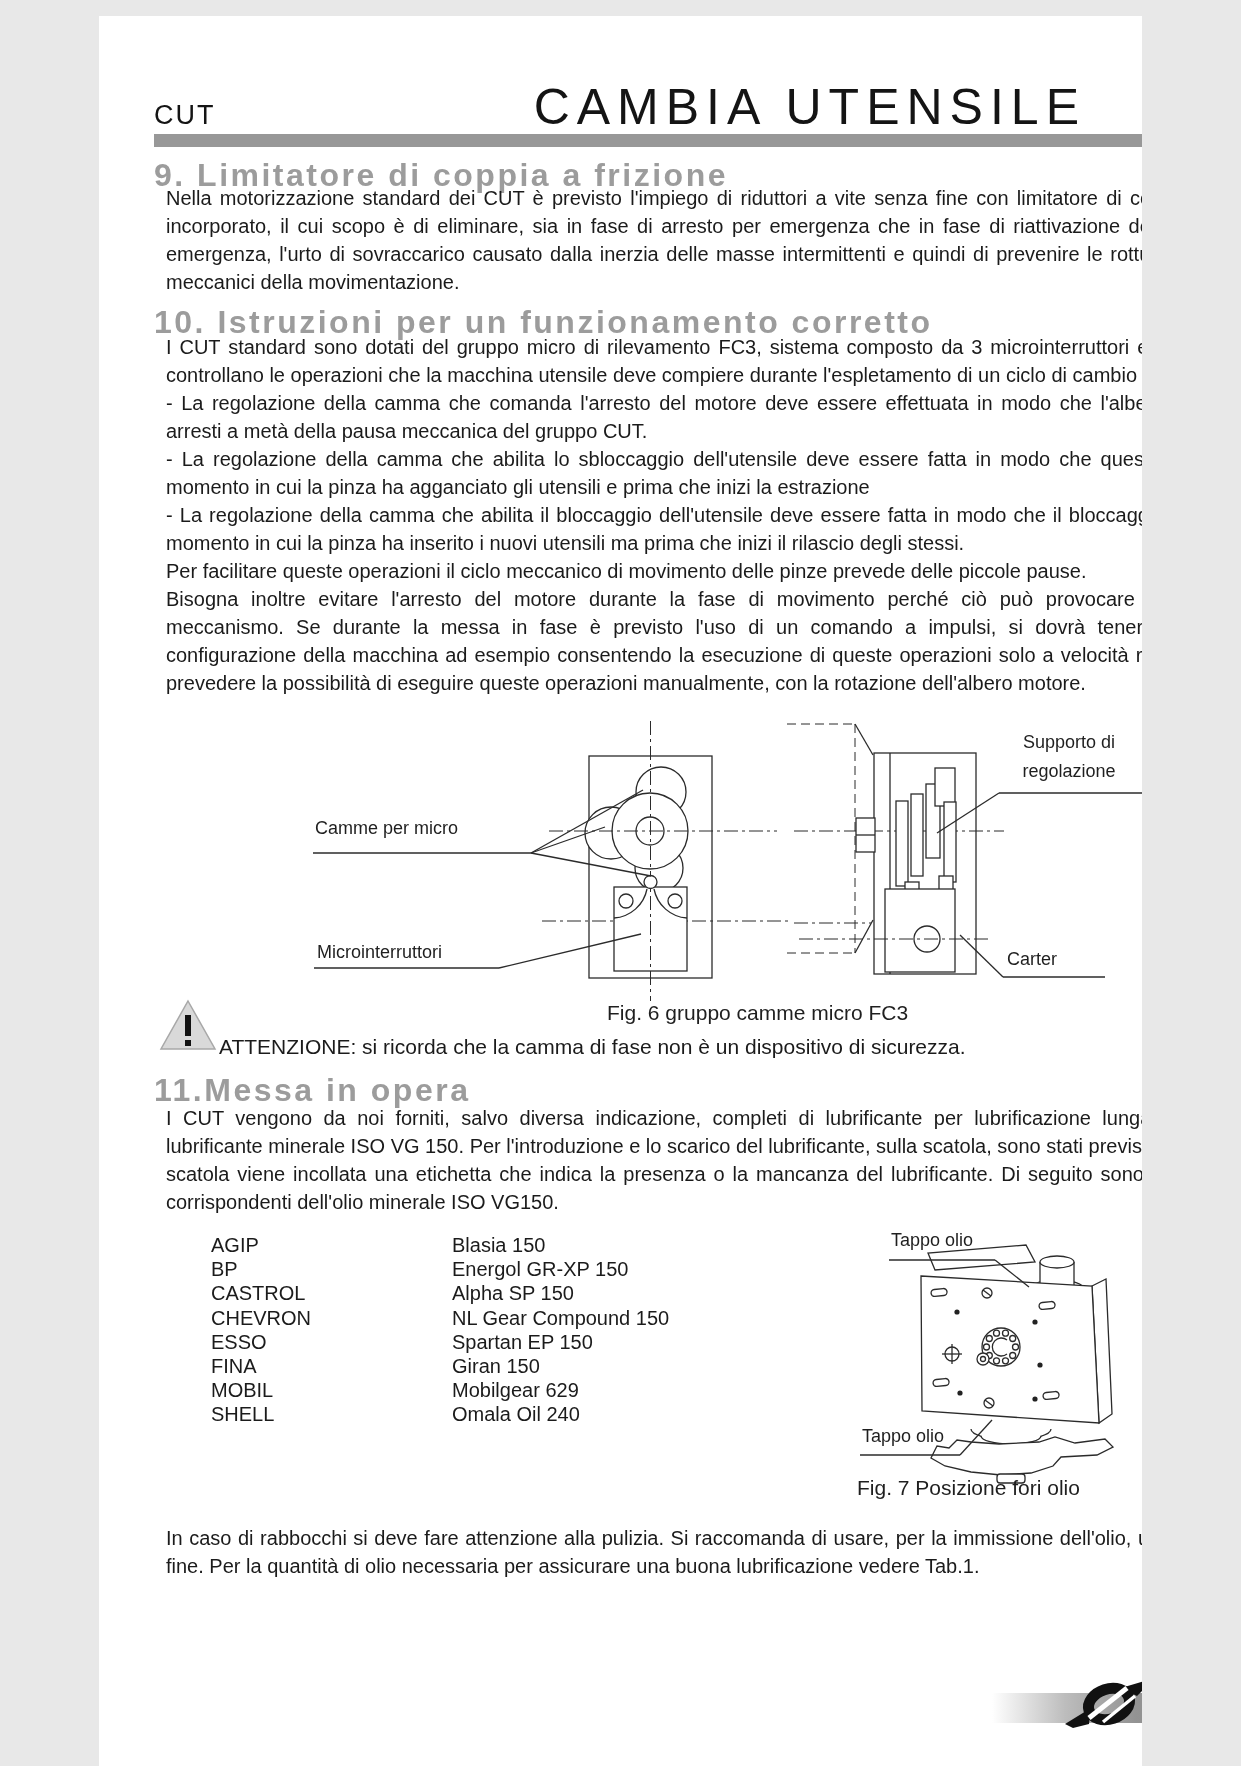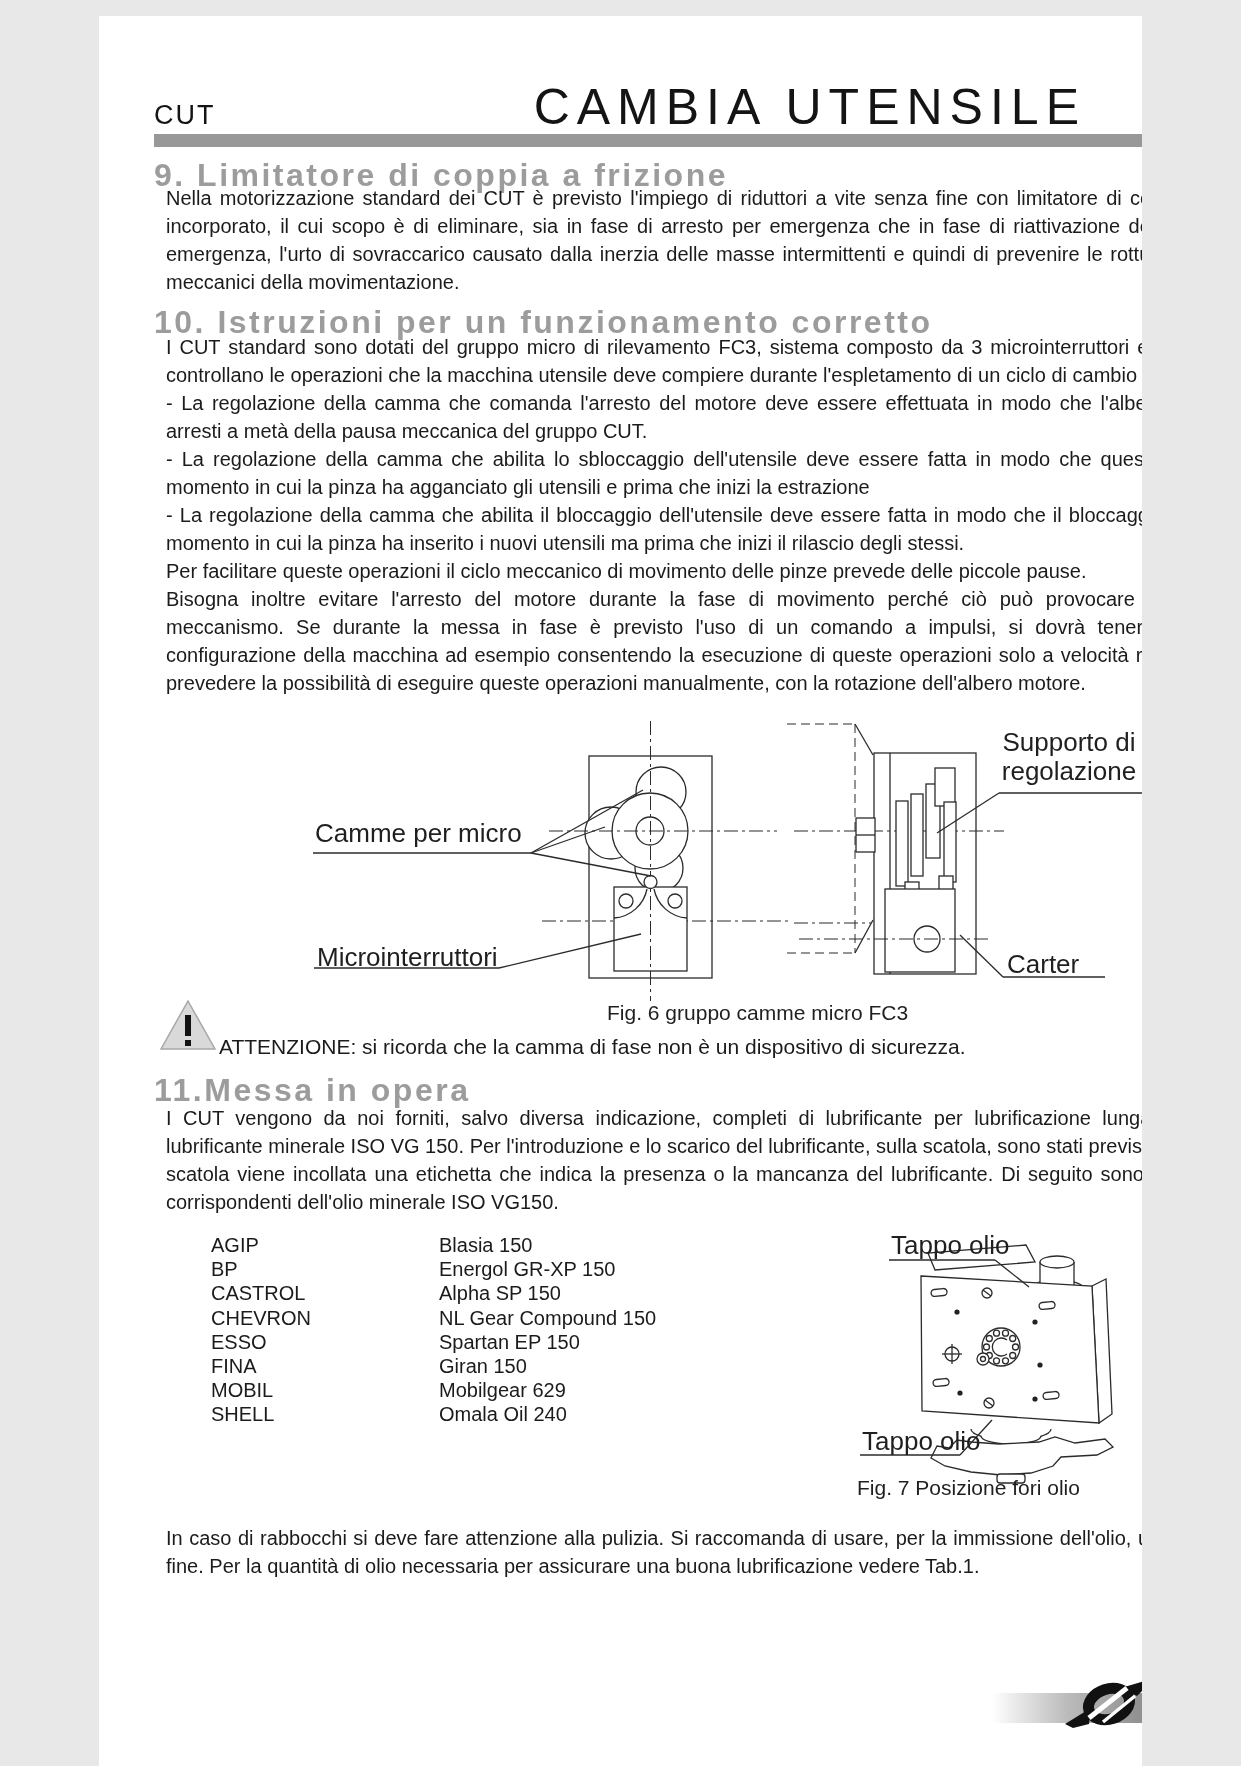--- a/index.html
+++ b/index.html
@@ -19,24 +19,24 @@
   .header-bar{
     left:55px;top:118px;width:1130px;height:13px;background:#989898;
   }
   .sec-heading{
     font-size:32px;font-weight:bold;letter-spacing:2.5px;color:#9c9c9c;
   }
   .para{
     width:1115px;font-size:20px;line-height:28px;text-align:justify;
     white-space:pre-line;color:#1b1b1b;
   }
-  .fig-label{font-size:26px;color:#1f1f1f;white-space:pre-line;}
+  .fig-label{font-size:18px;color:#1f1f1f;white-space:pre-line;}
   .fig-caption{font-size:21px;color:#1f1f1f;}
   .oil-table{left:112px;top:1217px;font-size:20px;line-height:24.2px;}
-  .oil-row{display:flex;}
+  .oil-row{display:flex;gap:13px;}
   .oil-brand{width:228px;}
   .oil-product{width:330px;}
   .warn-text{left:120px;top:1019px;font-size:21px;width:1065px;}
   svg{display:block;}
   .lineart{stroke:#2b2b2b;stroke-width:1.3;fill:none;}
   .fillwhite{fill:#ffffff;}
   .centerline{stroke:#2b2b2b;stroke-width:1;stroke-dasharray:14 4 3 4;fill:none;}
   .phantom{stroke:#2b2b2b;stroke-width:1;stroke-dasharray:9 5;fill:none;}
   .footer-bar{
     left:893px;top:1677px;width:260px;height:30px;

